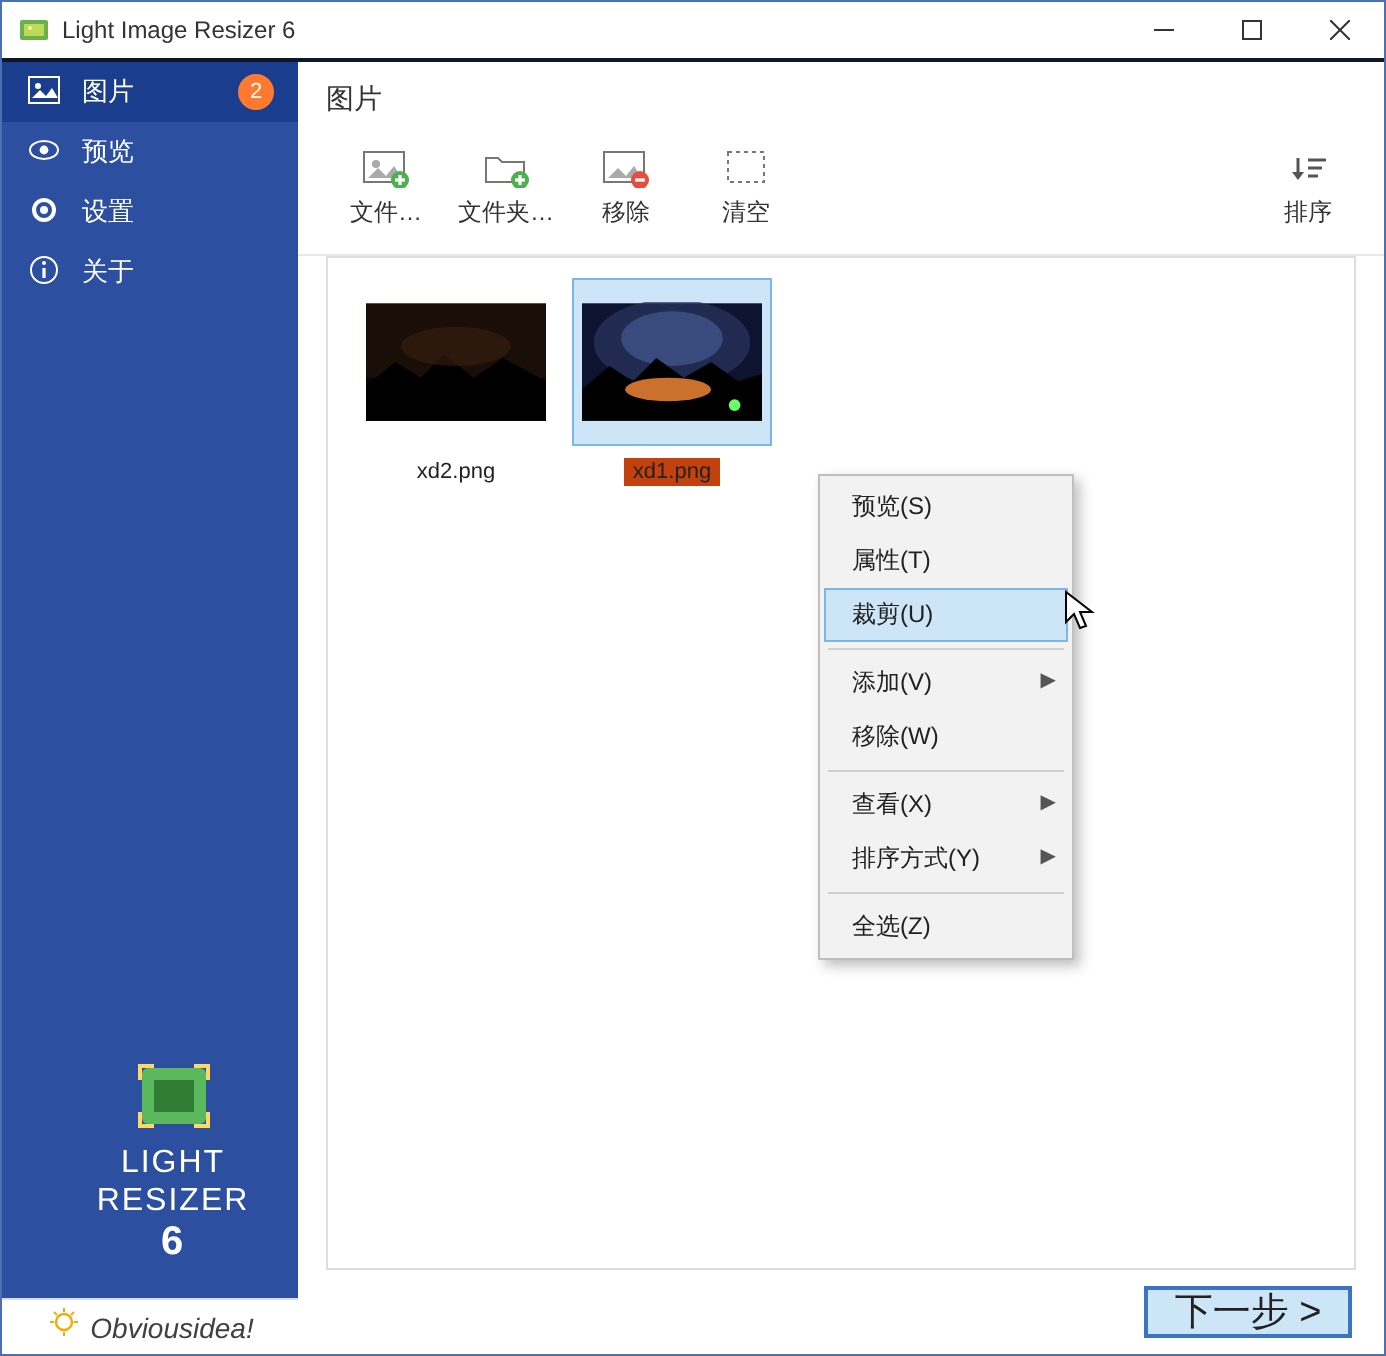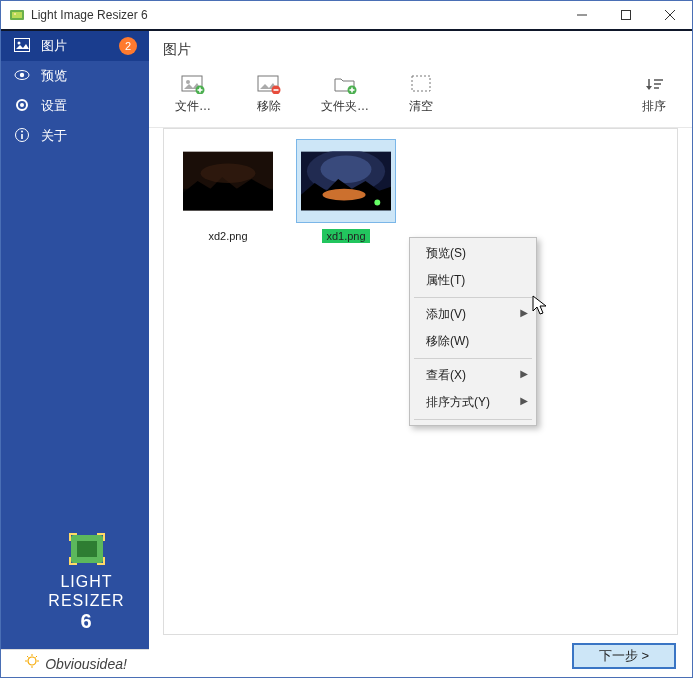--- a/index.html
+++ b/index.html
@@ -19,45 +19,45 @@
 .side-item .badge { position: absolute; right: 12px; background: #ff7a2e; color: #fff; border-radius: 10px; min-width: 18px; height: 18px; font-size: 11px; display: flex; align-items: center; justify-content: center; }
 .side-spacer { flex: 1; }
 .logo-block { text-align: center; padding: 10px 0 16px; margin-left: 23px; }
 .logo-text { font-family: "Segoe UI Light", sans-serif; font-weight: 300; font-size: 16px; letter-spacing: 1px; line-height: 1.15; }
 .logo-text .six { font-weight: 700; font-size: 20px; }
 .obvious { background: #fff; color: #404040; height: 28px; display: flex; align-items: center; justify-content: center; font-size: 14px; font-style: italic; border-top: 1px solid #ddd; font-family: Georgia, serif; }
 .obvious .bulb { color: #f6a900; margin-right: 4px; }
 
 .main { flex: 1; display: flex; flex-direction: column; background: #fff; position: relative; }
 .page-title { padding: 10px 14px 6px; font-size: 14px; color: #333; }
-.toolbar { display: flex; align-items: flex-start; padding: 6px 14px 10px; border-bottom: 1px solid #e8e8e8; gap: 16px; }
+.toolbar { display: flex; align-items: flex-start; padding: 6px 14px 10px; border-bottom: 1px solid #e8e8e8; gap: 0; }
 .tool-btn { display: flex; flex-direction: column; align-items: center; width: 60px; font-size: 12px; color: #333; cursor: pointer; padding: 2px 0; }
 .tool-btn .ic { width: 26px; height: 22px; margin-bottom: 3px; display: flex; align-items: center; justify-content: center; }
 .tool-spacer { flex: 1; }
 .tool-right .tool-btn { width: 48px; }
 .tool-right { display: flex; }
 
-.thumbs-area { flex: 1; padding: 10px 14px; display: flex; align-items: flex-start; gap: 18px; position: relative; overflow: hidden; border: 1px solid #ddd; margin: 0 14px; }
+.thumbs-area { flex: 1; padding: 10px 14px; display: flex; align-items: flex-start; gap: 8px; position: relative; overflow: hidden; border: 1px solid #ddd; margin: 0 14px; }
 .thumb { width: 100px; text-align: center; }
 .thumb .frame { width: 100px; height: 84px; display: flex; align-items: center; justify-content: center; border: 1px solid transparent; padding: 4px; }
 .thumb.selected .frame { background: #cde6f7; border: 1px solid #7ab6e8; }
 .thumb .img { width: 92px; height: 60px; }
 .thumb .caption { font-size: 11px; margin-top: 6px; color: #222; padding: 1px 4px; display: inline-block; }
-.thumb.selected .caption { background: #22c55e; }
+.thumb.selected .caption { background: #c2410c; }
 
 .context-menu { position: absolute; top: 236px; left: 408px; width: 128px; background: #f2f2f2; border: 1px solid #bfbfbf; box-shadow: 3px 3px 6px rgba(0,0,0,.25); font-size: 12px; padding: 2px; z-index: 50; }
 .context-menu .mi { padding: 5px 18px 5px 14px; cursor: default; position: relative; color: #222; }
 .context-menu .mi.hover { background: #cde6f7; border: 1px solid #7ab6e8; padding: 4px 17px 4px 13px; }
 .context-menu .mi .arrow { position: absolute; right: 6px; top: 6px; font-size: 10px; color: #555; }
 .context-menu .sep { height: 1px; background: #d0d0d0; margin: 3px 2px; }
 
 .cursor { position: absolute; top: 294px; left: 531px; z-index: 60; pointer-events: none; }
 
 .footer { height: 42px; display: flex; align-items: center; justify-content: flex-end; padding: 0 16px; }
-.next-btn { min-width: 104px; height: 26px; background: #cde6f7; border: 2px solid #3a75c4; font-size: 13px; color: #222; display: flex; align-items: center; justify-content: center; cursor: pointer; }
+.next-btn { min-width: 104px; height: 26px; background: #cde6f7; border: 2px solid #3a75c4; font-size: 19px; color: #222; display: flex; align-items: center; justify-content: center; cursor: pointer; }
 </style>
 </head>
 <body>
 
 <div class="titlebar">
   <span class="app-icon">
     <svg viewBox="0 0 16 16">
         <rect x="1" y="3" width="14" height="10" fill="#6ab04c" rx="1"></rect>
         <rect x="3" y="5" width="10" height="6" fill="#badc58"></rect>
         <circle cx="6" cy="7" r="1" fill="#ffeaa7"></circle>
@@ -161,38 +161,38 @@
               <circle cx="19" cy="16" r="4.5" fill="#4caf50"></circle>
               <line x1="19" y1="13.5" x2="19" y2="18.5" stroke="#fff" stroke-width="1.6"></line>
               <line x1="16.5" y1="16" x2="21.5" y2="16" stroke="#fff" stroke-width="1.6"></line>
             </svg>
           </span>
         <span>文件…</span>
       </div>
       <div class="tool-btn">
         <span class="ic">
             <svg width="24" height="20">
+              <path d="M2 5 L8 5 L10 7 L21 7 L21 17 L2 17 Z" fill="none" stroke="#777"></path>
+              <circle cx="19" cy="16" r="4.5" fill="#4caf50"></circle>
+              <line x1="19" y1="13.5" x2="19" y2="18.5" stroke="#fff" stroke-width="1.6"></line>
+              <line x1="16.5" y1="16" x2="21.5" y2="16" stroke="#fff" stroke-width="1.6"></line>
+            </svg>
+          </span>
+        <span>文件夹…</span>
+      </div>
+      <div class="tool-btn">
+        <span class="ic">
+            <svg width="24" height="20">
               <rect x="1" y="2" width="20" height="15" fill="none" stroke="#777"></rect>
               <path d="M3 15 L8 10 L12 14 L16 9 L20 15 Z" fill="#aaa"></path>
               <circle cx="19" cy="16" r="4.5" fill="#e74c3c"></circle>
               <line x1="16.5" y1="16" x2="21.5" y2="16" stroke="#fff" stroke-width="1.6"></line>
             </svg>
           </span>
         <span>移除</span>
-      </div>
-      <div class="tool-btn">
-        <span class="ic">
-            <svg width="24" height="20">
-              <path d="M2 5 L8 5 L10 7 L21 7 L21 17 L2 17 Z" fill="none" stroke="#777"></path>
-              <circle cx="19" cy="16" r="4.5" fill="#4caf50"></circle>
-              <line x1="19" y1="13.5" x2="19" y2="18.5" stroke="#fff" stroke-width="1.6"></line>
-              <line x1="16.5" y1="16" x2="21.5" y2="16" stroke="#fff" stroke-width="1.6"></line>
-            </svg>
-          </span>
-        <span>文件夹…</span>
       </div>
       <div class="tool-btn">
         <span class="ic">
             <svg width="22" height="20">
               <rect x="2" y="2" width="18" height="15" fill="none" stroke="#777" stroke-dasharray="2,2"></rect>
             </svg>
           </span>
         <span>清空</span>
       </div>
       <div class="tool-spacer"></div>
@@ -243,26 +243,28 @@
       <div class="next-btn">
         <span>下一步 &gt;</span>
       </div>
     </div>
   </div>
 </div>
 
 <div class="context-menu">
   <div class="mi"><span>预览(S)</span></div>
   <div class="mi"><span>属性(T)</span></div>
+  <div class="mi hover"><span>裁剪(U)</span></div>
   <div class="sep"></div>
   <div class="mi"><span>添加(V)</span><span class="arrow">▶</span></div>
   <div class="mi"><span>移除(W)</span></div>
   <div class="sep"></div>
   <div class="mi"><span>查看(X)</span><span class="arrow">▶</span></div>
   <div class="mi"><span>排序方式(Y)</span><span class="arrow">▶</span></div>
   <div class="sep"></div>
+  <div class="mi"><span>全选(Z)</span></div>
 </div>
 
 <div class="cursor">
   <svg width="18" height="22">
       <path d="M1 1 L1 16 L5 12 L8 19 L11 18 L8 11 L14 11 Z" fill="#fff" stroke="#000" stroke-width="1"></path>
     </svg>
 </div>
 
 </body></html>

